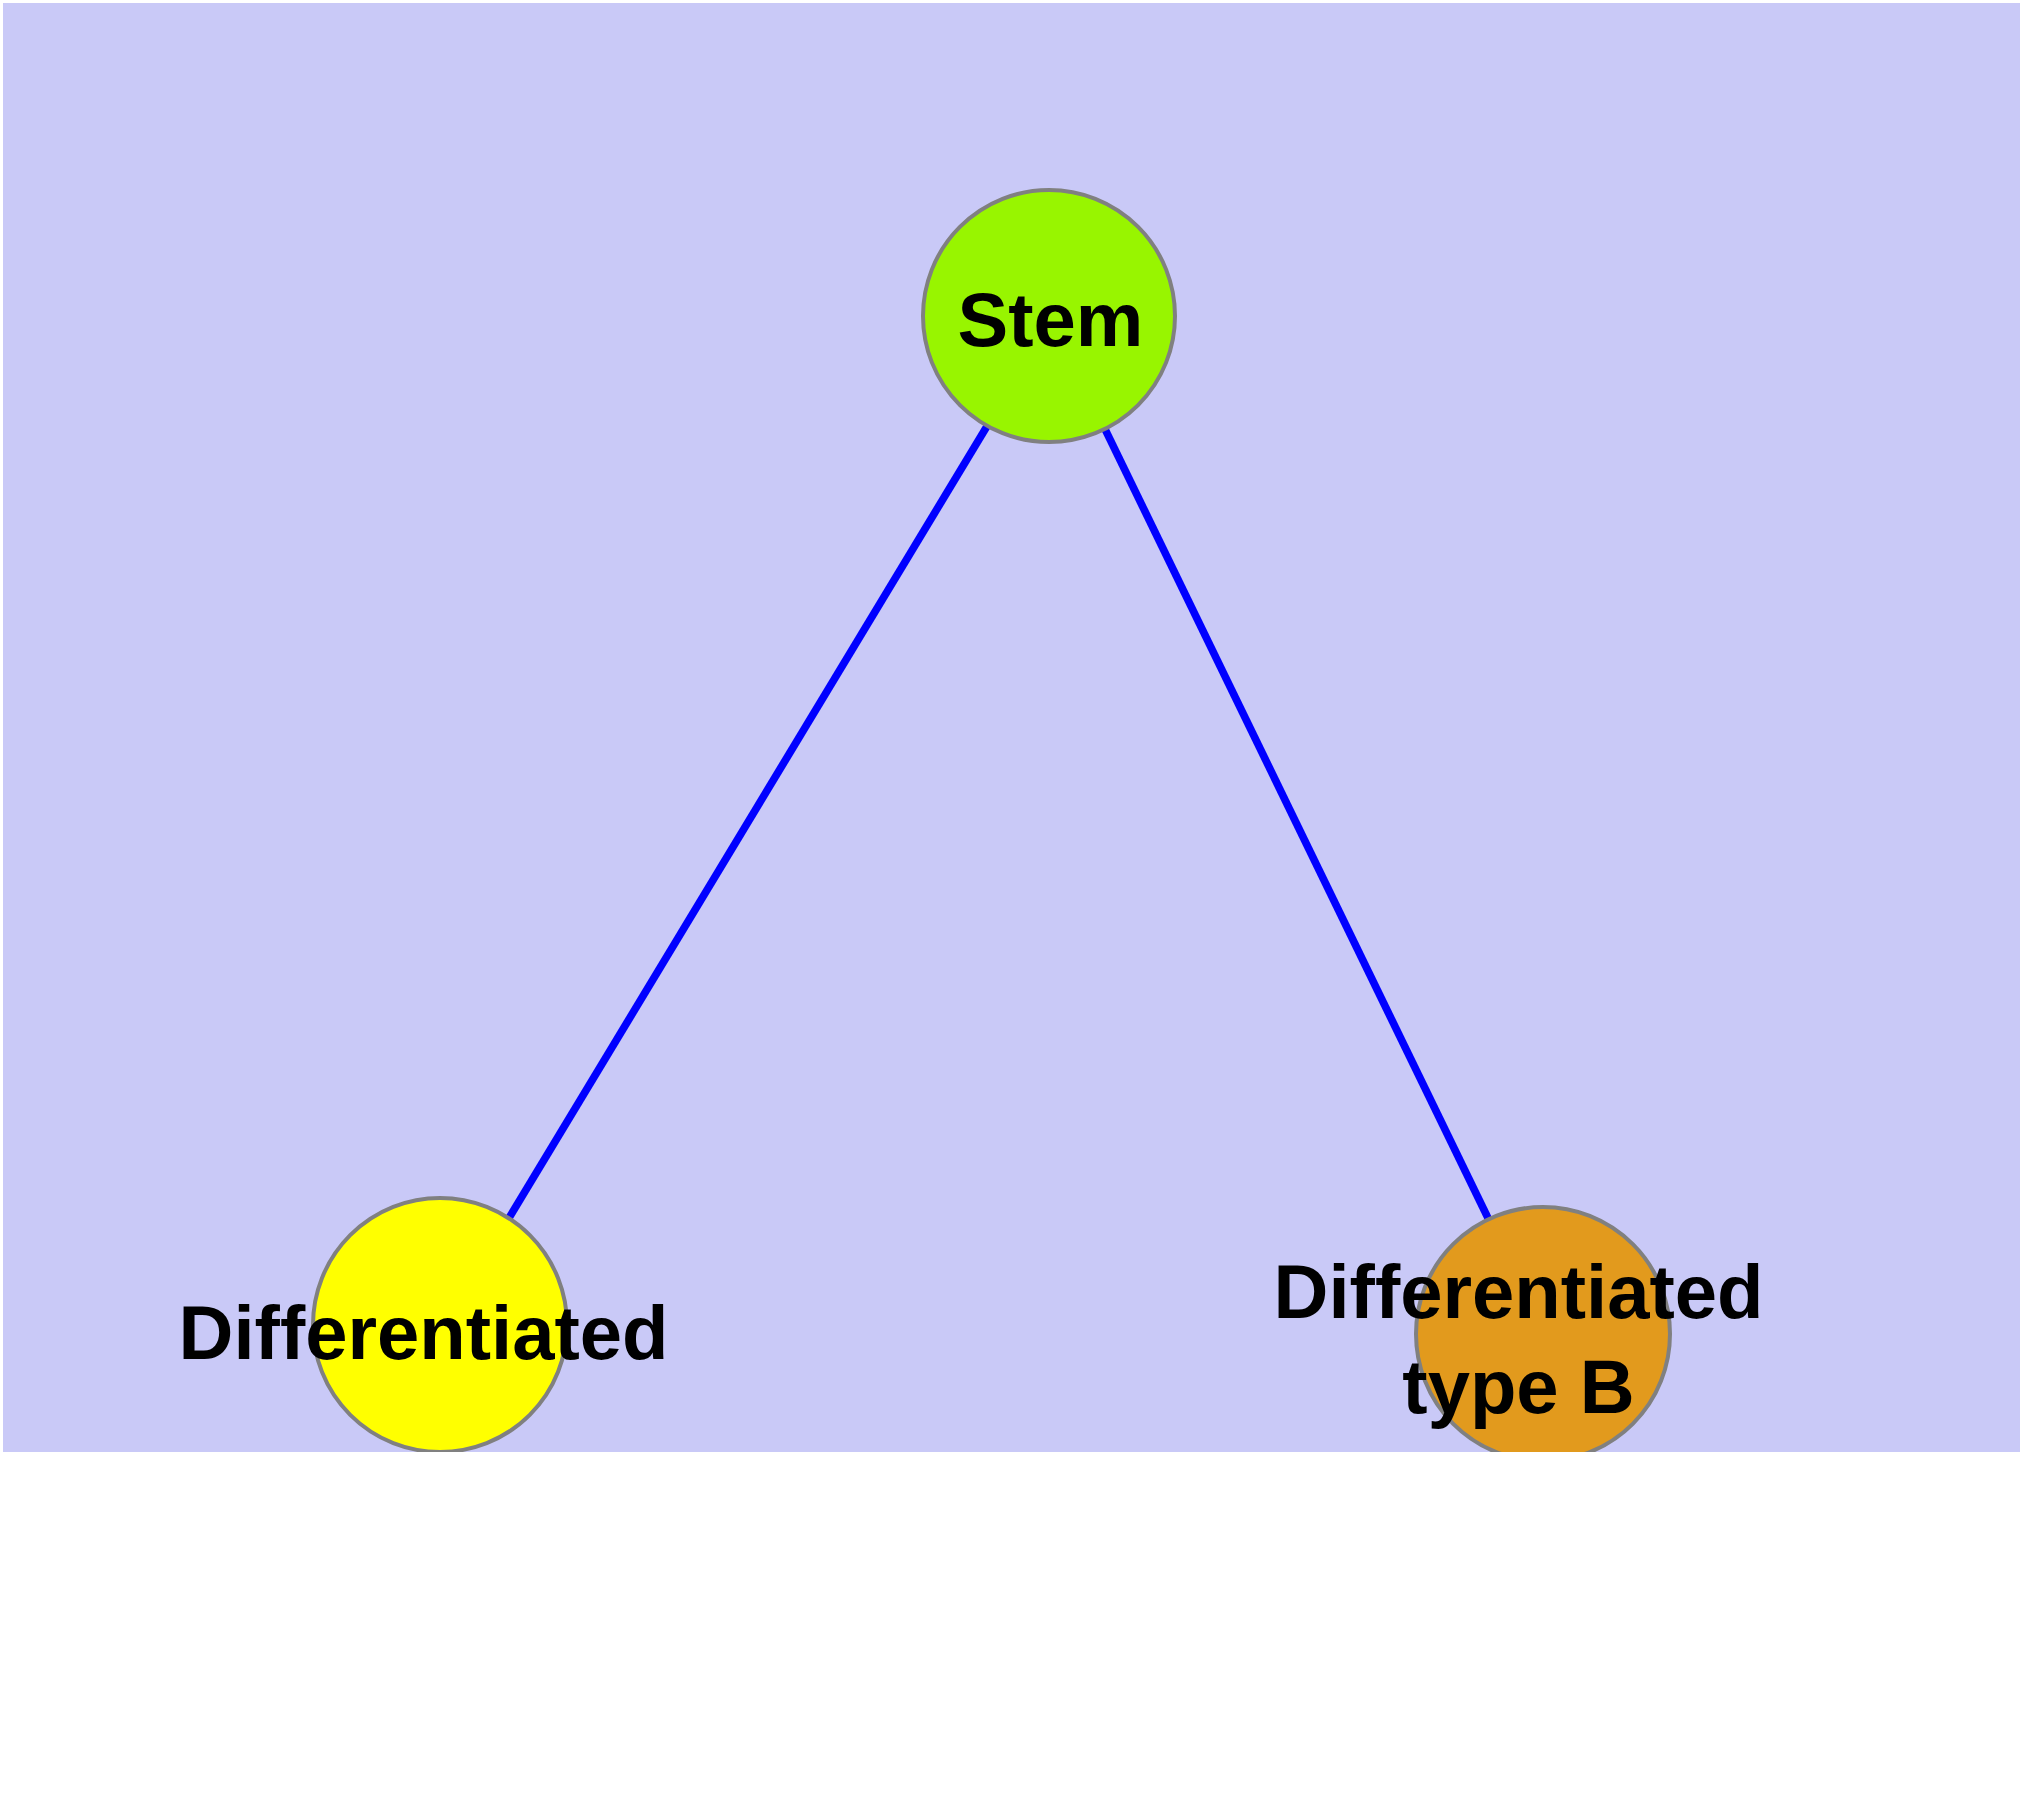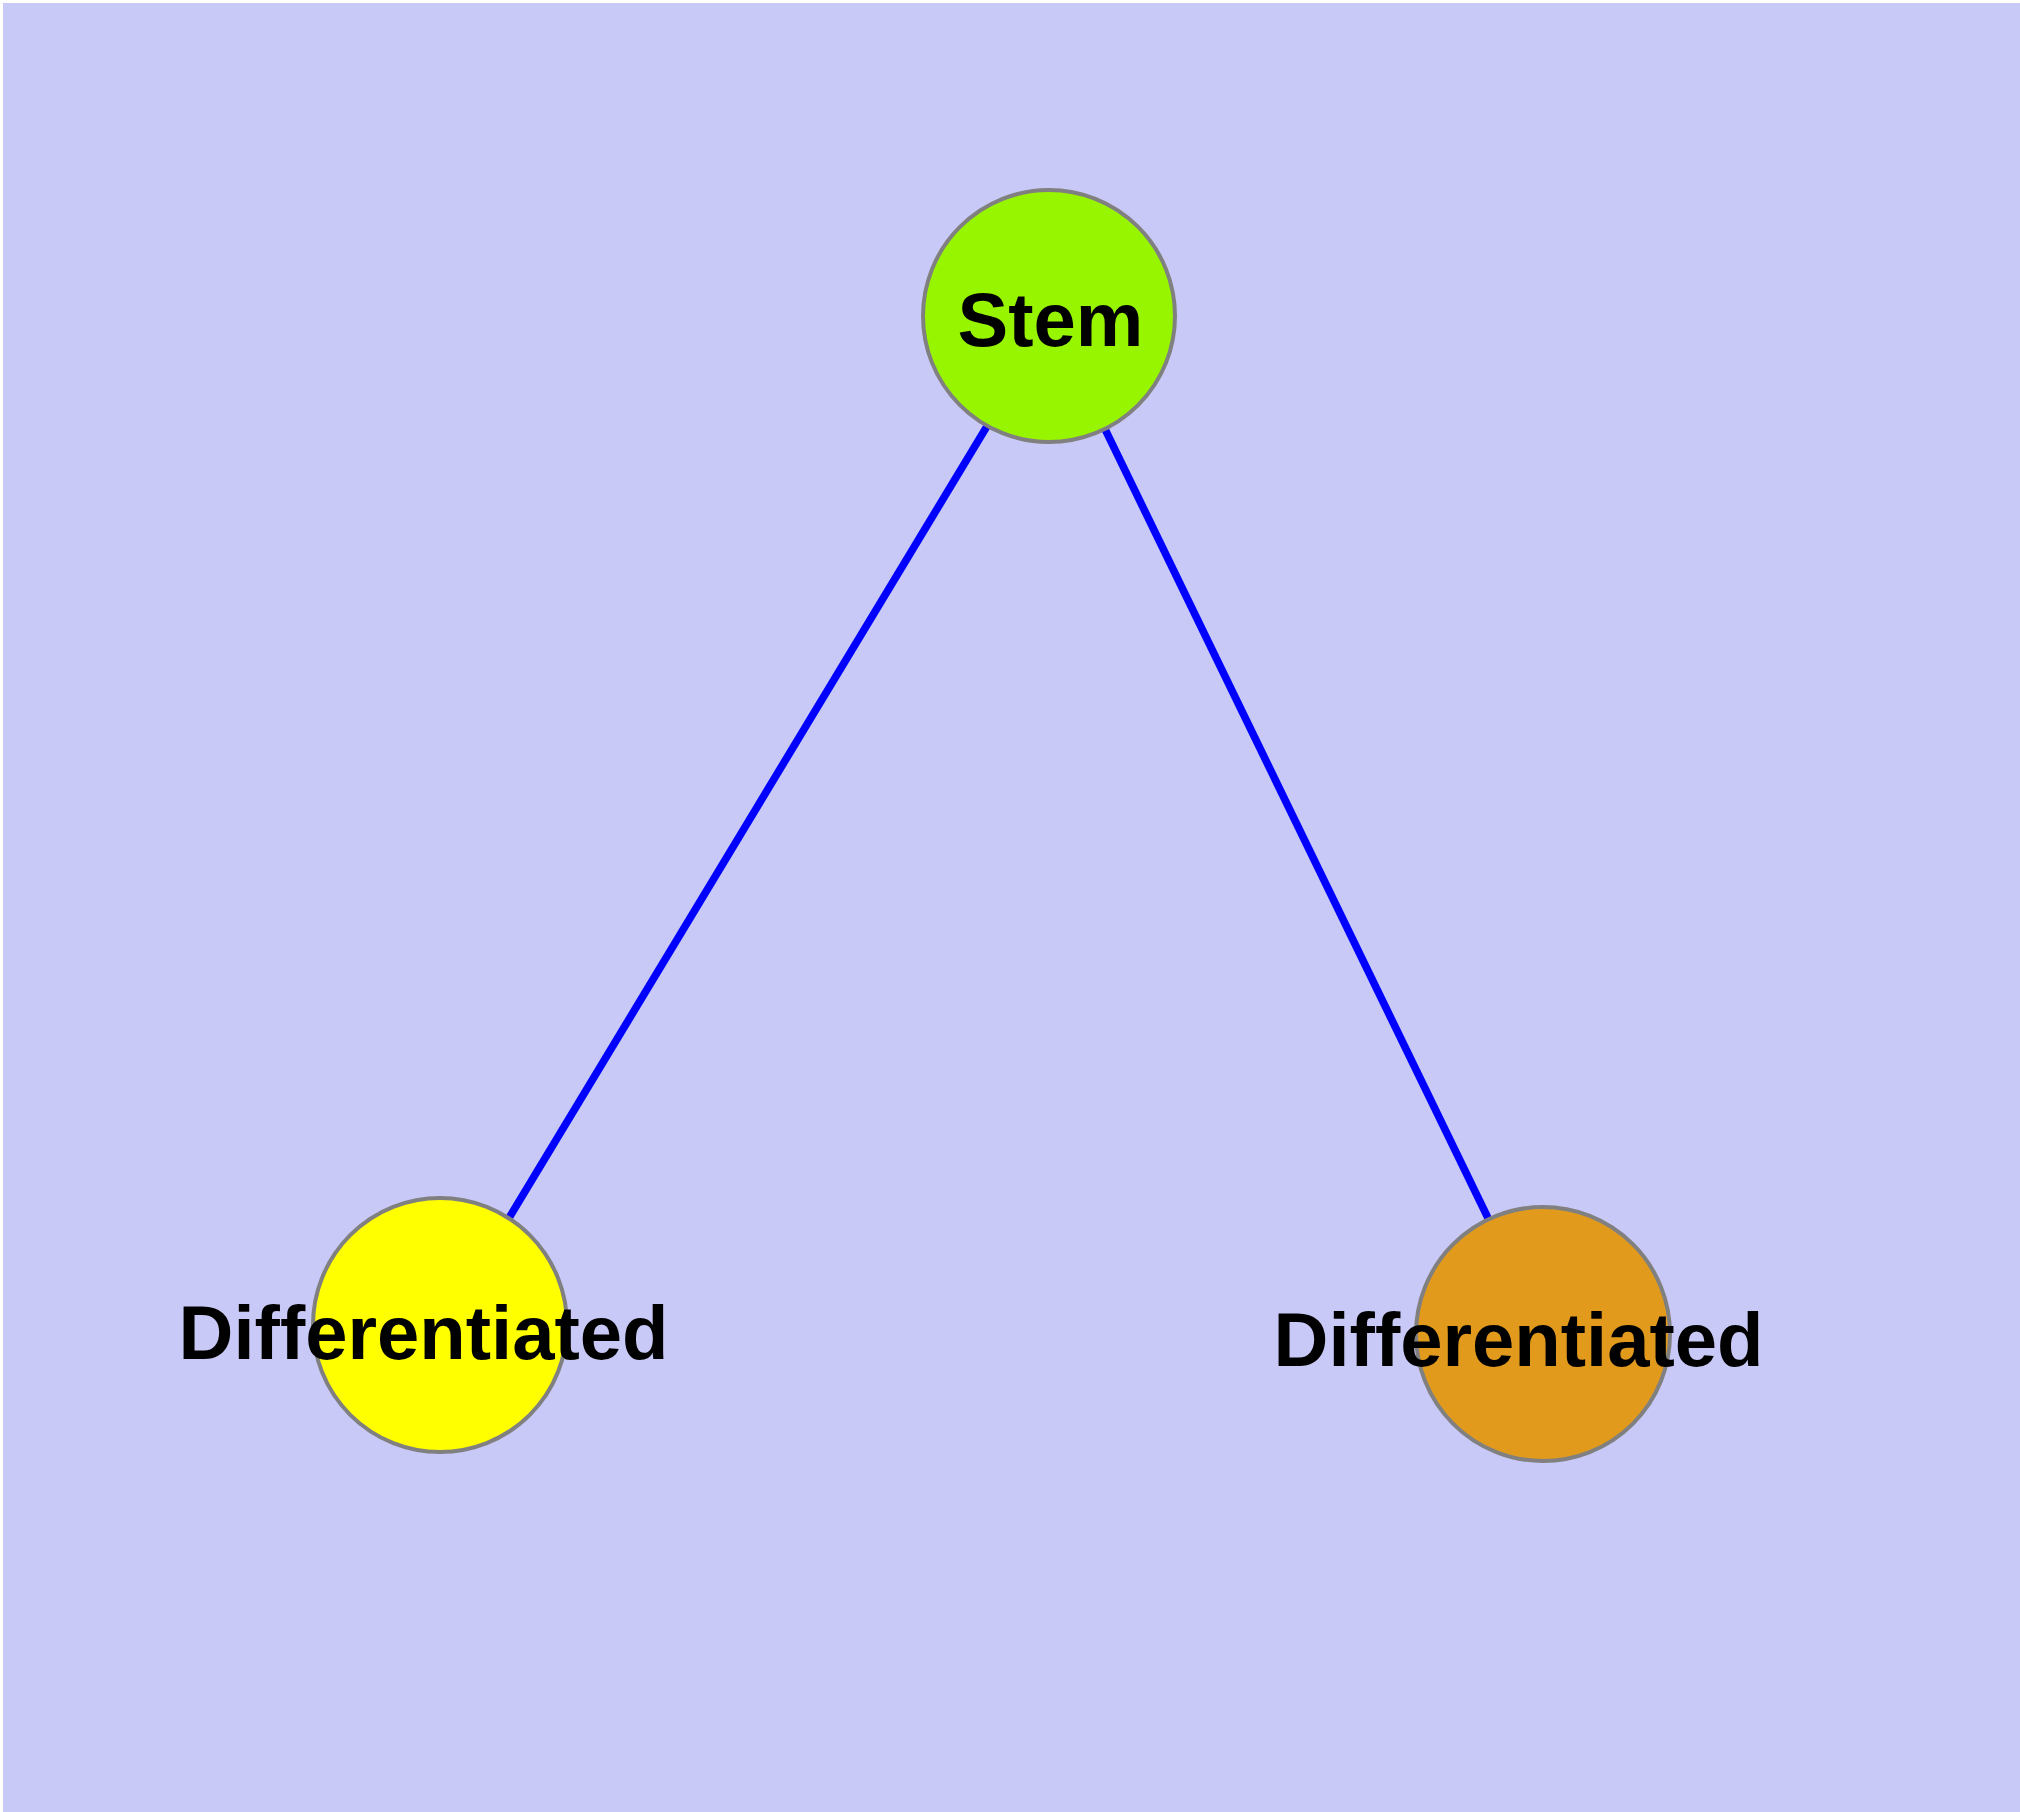--- a/index.html
+++ b/index.html
@@ -5,21 +5,21 @@
   html, body {
     margin: 0;
     padding: 0;
     background: #ffffff;
     width: 2021px;
     height: 1812px;
   }
   #stage {
     position: relative;
     width: 2021px;
-    height: 1812px;
+    height: 1452px;
     overflow: hidden;
     font-family: "Liberation Sans", sans-serif;
   }
   
   #canvas {
     position: absolute;
     left: 2.5px;
     top: 3.4px;
     right: 0;
     bottom: 0;
@@ -66,17 +66,18 @@
     <div class="node-label" style="left: 1048px; top: 316px; color: rgb(0, 0, 0);">
       <div>Stem</div>
     </div>
 
     <div class="node-label" style="left: 421px; top: 1329px; color: rgb(0, 0, 0);">
       <div>Differentiated</div>
     </div>
 
     <div class="node-label" style="left: 1516px; top: 1336px; color: rgb(0, 0, 0);">
       <div>Differentiated</div>
+      <div>type B</div>
     </div>
 
   </div>
 </div>
 
 
 </body></html>

